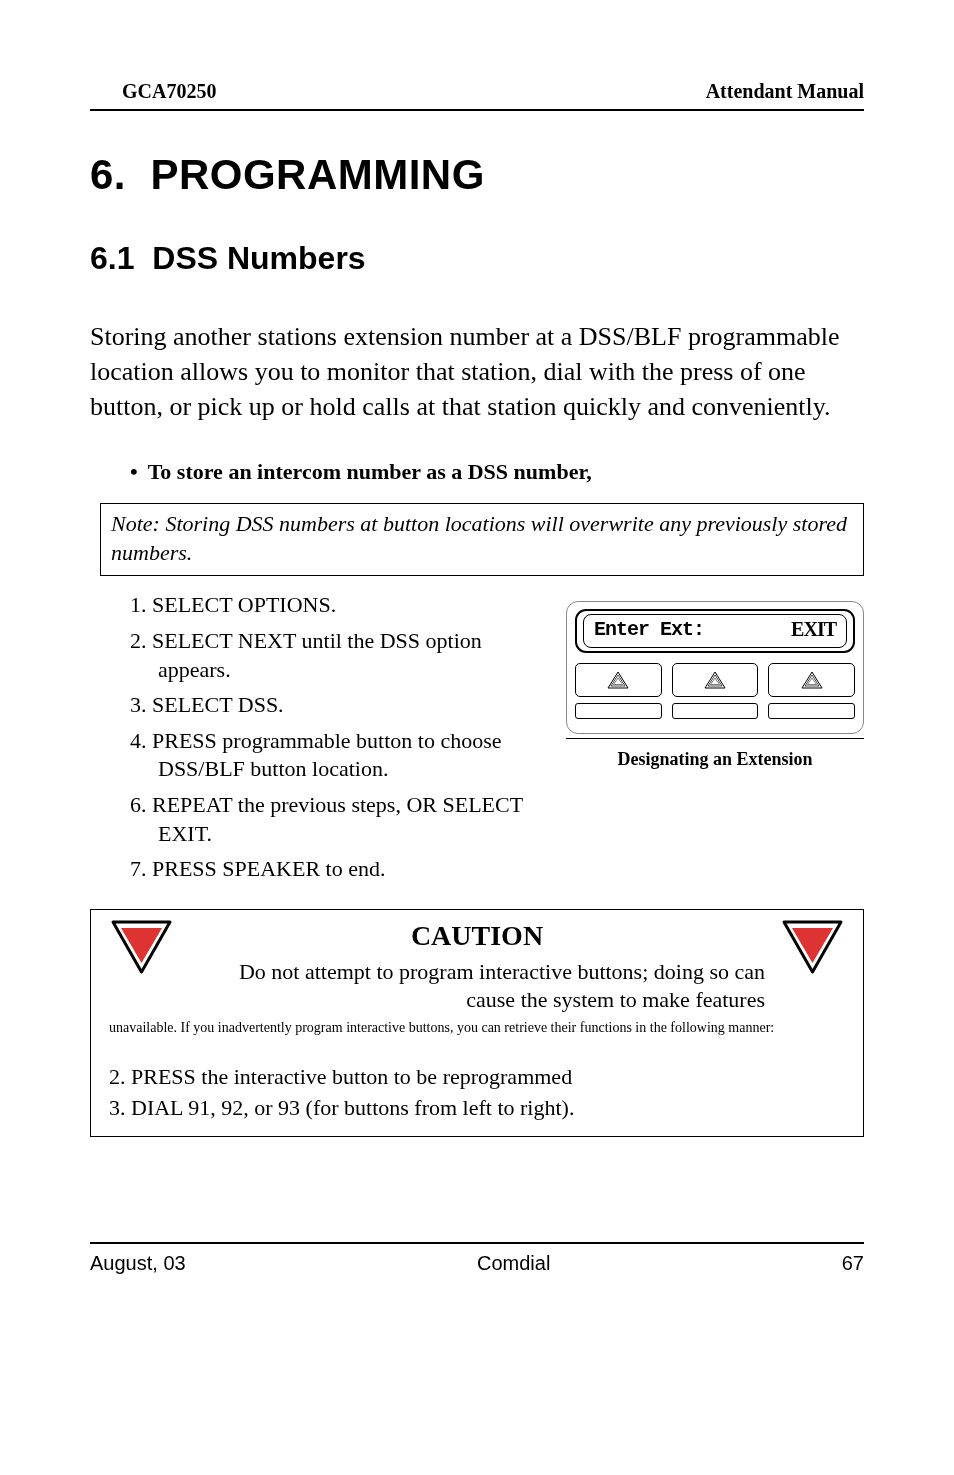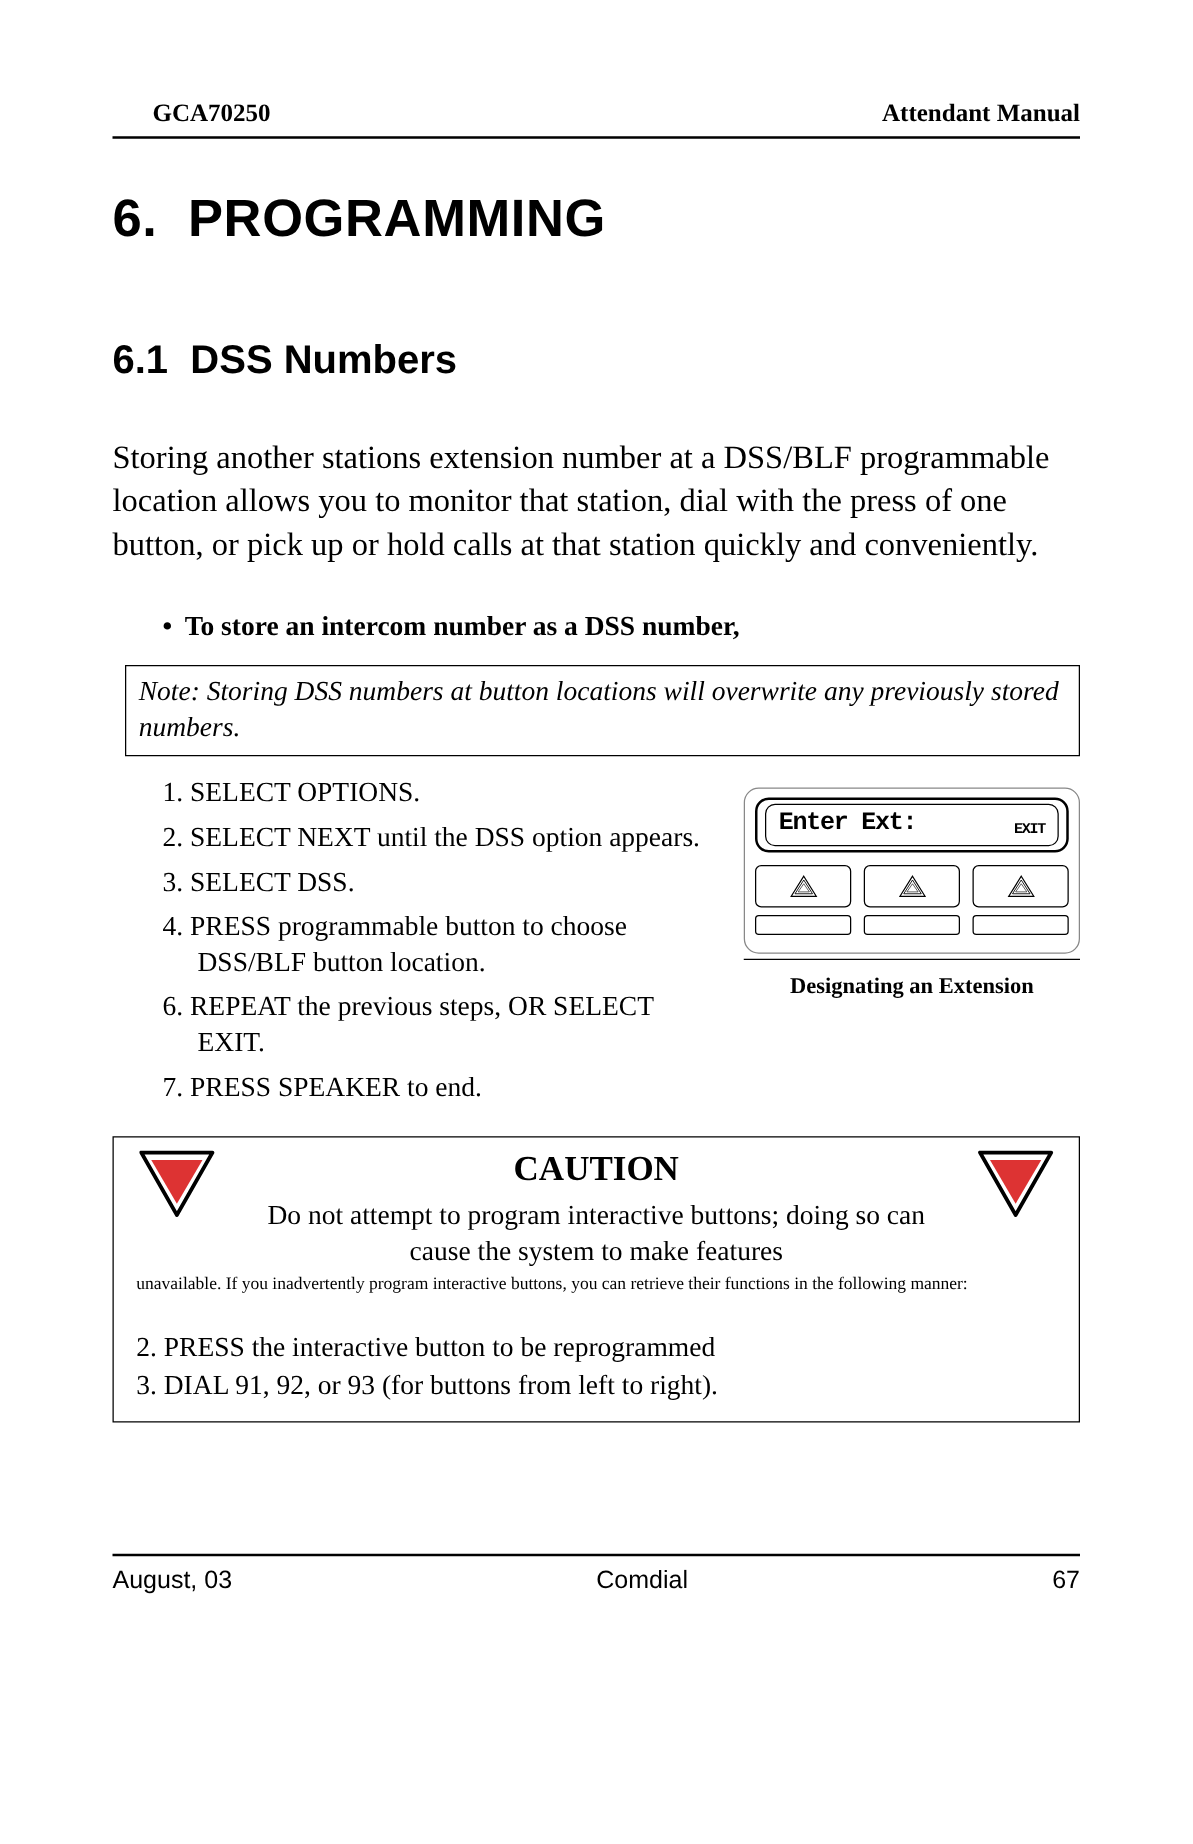--- a/index.html
+++ b/index.html
@@ -26,21 +26,21 @@
     }
     .header-rule {
       border: none;
       border-top: 2px solid #000;
       margin-bottom: 40px;
     }
     h1.chapter {
       font-family: Arial, Helvetica, sans-serif;
       font-weight: 900;
       font-size: 42px;
-      margin-bottom: 70px;
+      margin-bottom: 41px;
       letter-spacing: 0.5px;
     }
     h2.section {
       font-family: Arial, Helvetica, sans-serif;
       font-weight: 900;
       font-size: 32px;
       margin-bottom: 42px;
     }
     p.body {
       font-size: 26px;
@@ -83,21 +83,21 @@
       margin-right: 20px;
     }
     ol.steps li {
       font-size: 22px;
       line-height: 1.3;
       margin-bottom: 7px;
       padding-left: 28px;
       text-indent: -28px;
     }
     .device-col {
-      width: 269px;
+      width: 298px;
       margin-top: 10px;
     }
     .device-outer {
       border: 1px solid #888;
       border-radius: 12px;
       padding: 7px 8px 8px 8px;
       background: #fff;
     }
     .lcd {
       border: 2px solid #000;
@@ -114,23 +114,23 @@
       justify-content: space-between;
       align-items: flex-end;
     }
     .lcd-main {
       font-family: 'Courier New', monospace;
       font-weight: bold;
       font-size: 20px;
       letter-spacing: -1px;
     }
     .lcd-exit {
-      font-family: Liberation Mono, monospace;
-      font-weight: bold;
-      font-size: 12px;
+      font-family: Liberation Serif, serif;
+      font-weight: bold;
+      font-size: 20px;
       letter-spacing: -1px;
       align-self: flex-end;
     }
     .btn-row {
       display: flex;
       justify-content: space-between;
       gap: 10px;
       margin-bottom: 6px;
     }
     .tri-btn {
@@ -182,21 +182,21 @@
       position: absolute;
       left: 0;
       top: -2px;
     }
     .caution-icon-right {
       position: absolute;
       right: 0;
       top: -2px;
     }
     .caution-midtext {
-      text-align: center;
+      text-align: right;
       font-size: 22px;
       line-height: 1.3;
       margin: 0 80px 4px 80px;
     }
     .caution-resttext {
       font-size: 14px;
       line-height: 1.3;
       margin-bottom: 26px;
     }
     ol.caution-steps {

